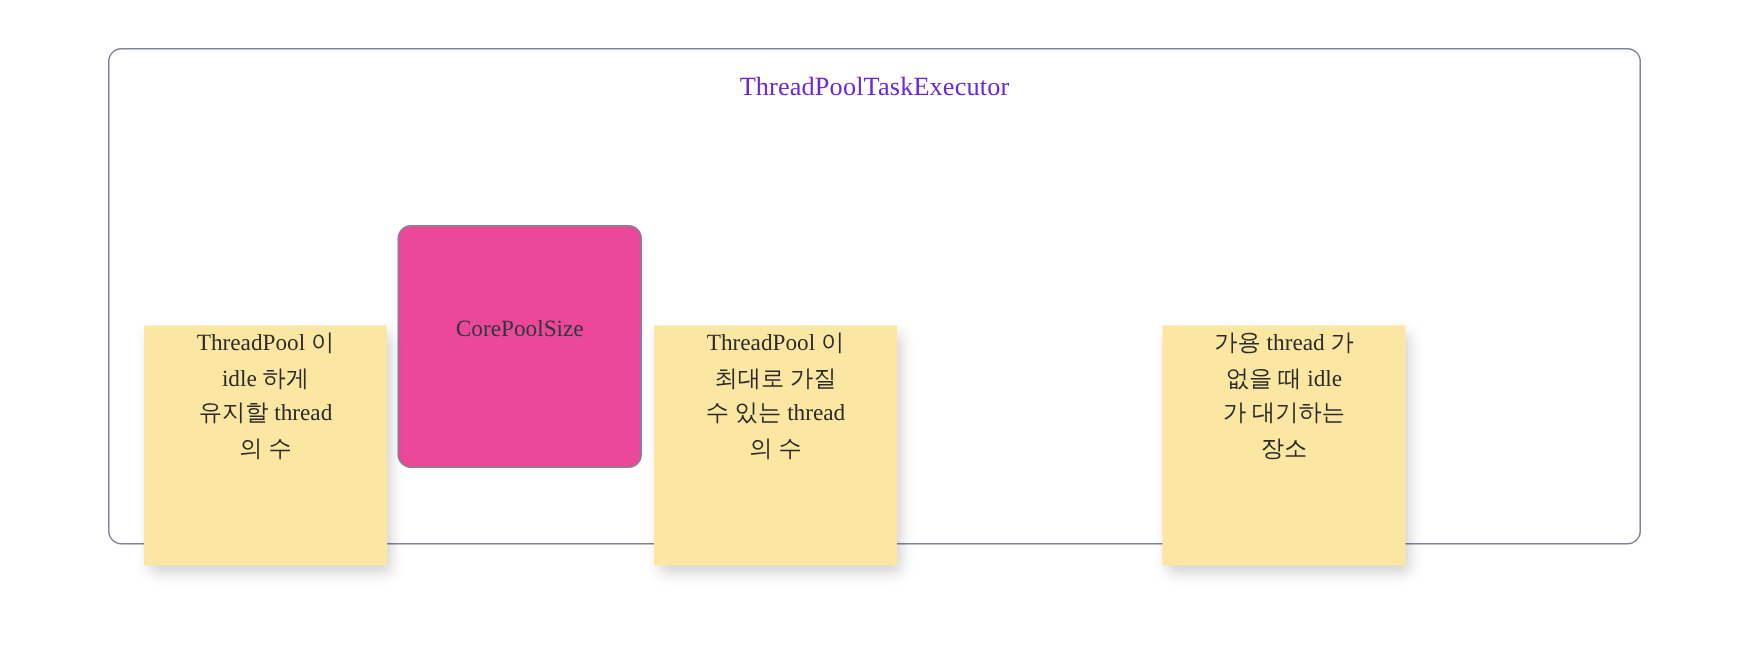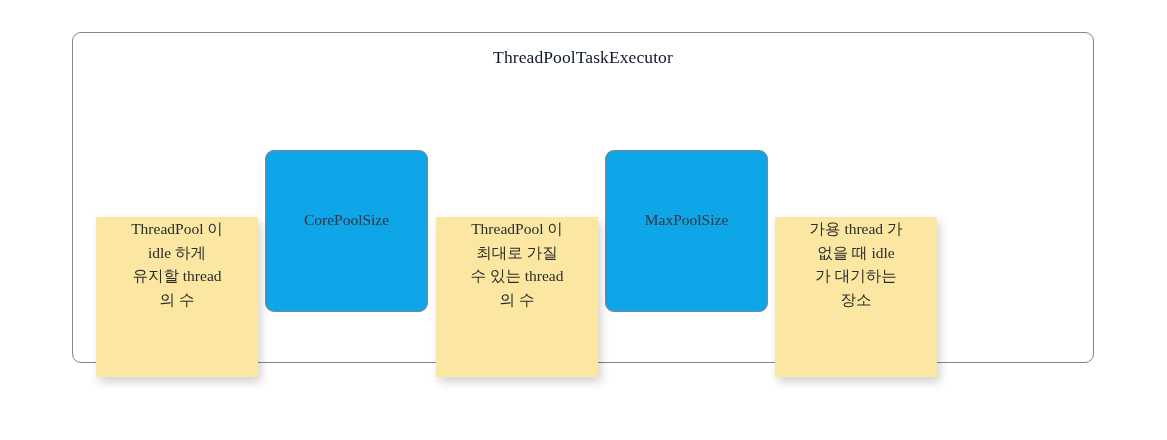--- a/index.html
+++ b/index.html
@@ -28,35 +28,35 @@
     border-radius: 9px;
     background: #ffffff;
   }
   .outer-title {
     position: absolute;
     left: 0;
     top: 14px;
     width: 100%;
     text-align: center;
     font-size: 17.5px;
-    color: #0f172a;
+    color: #6d28d9;
     letter-spacing: .1px;
     white-space: nowrap;
   }
 
   
   .inner-box {
     position: absolute;
     top: 117px;
     width: 163px;
     height: 162px;
     box-sizing: border-box;
     border: 1.4px solid #7f8592;
     border-radius: 9px;
-    background: #0ea5e9;
+    background: #ec4899;
   }
   .inner-box.b0 { left: 192px; }
   .inner-box.b1 { left: 532px; }
   .inner-box.b2 { left: 872px; }
 
   .inner-title {
     position: absolute;
     left: 0;
     top: 60px;
     width: 100%;
@@ -96,23 +96,20 @@
 </head>
 <body>
 
 <div class="outer-box">
   <div class="outer-title">ThreadPoolTaskExecutor</div>
 
   <div class="inner-box b0">
     <div class="inner-title">CorePoolSize</div>
   </div>
 
-  <div class="inner-box b1">
-    <div class="inner-title">MaxPoolSize</div>
-  </div>
 
 </div>
 
 <div class="note n0">
   <div class="note-text">ThreadPool 이
 idle 하게
 유지할 thread
 의 수</div>
 </div>
 

